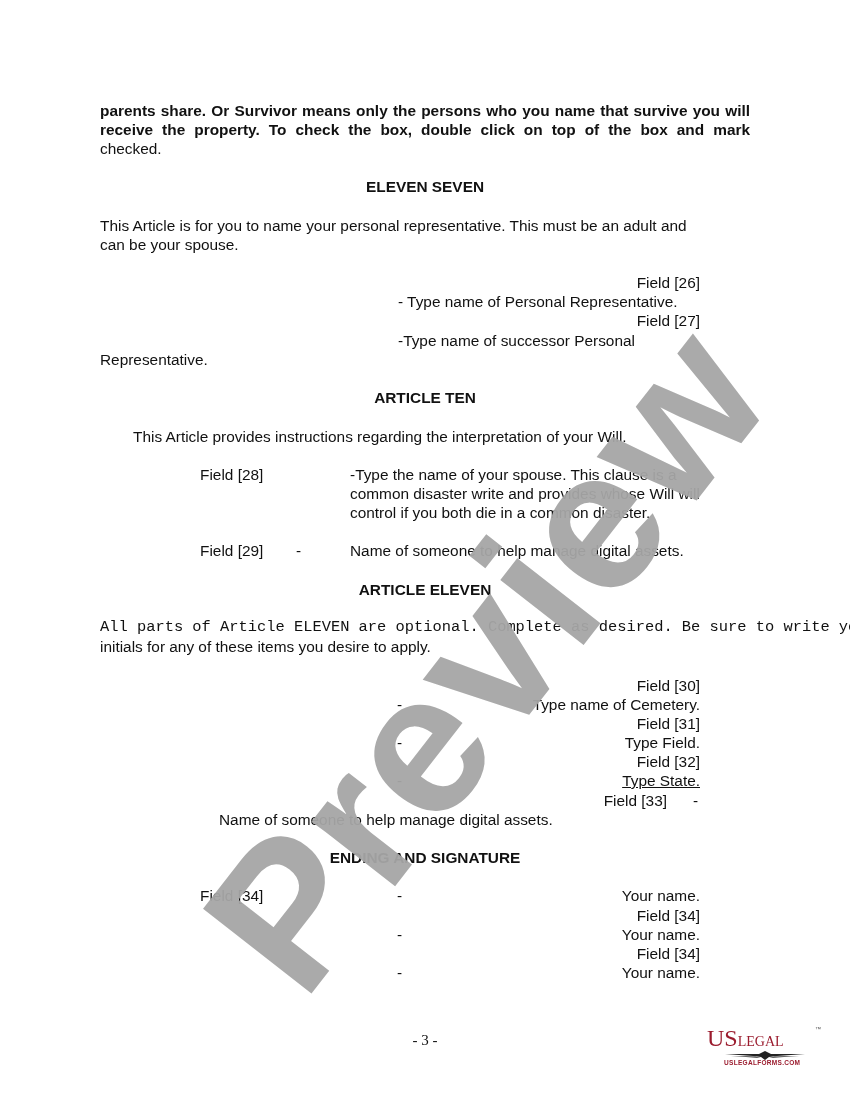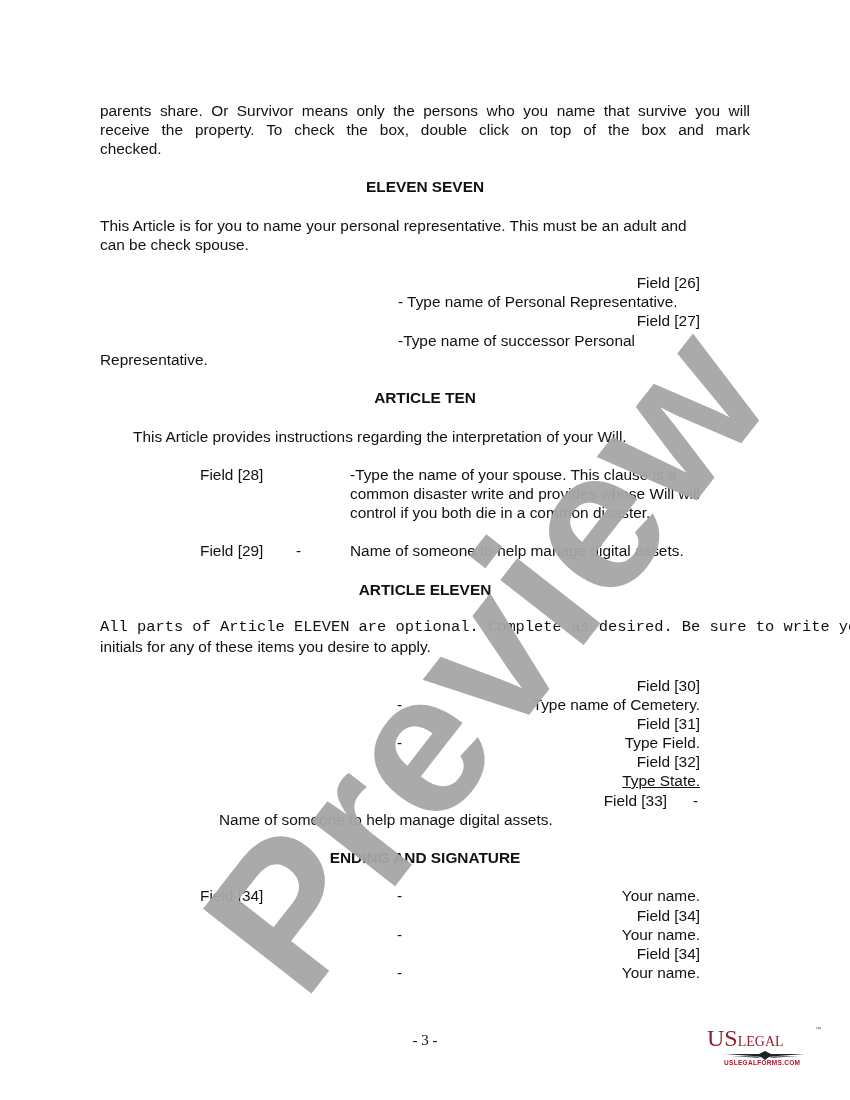--- a/index.html
+++ b/index.html
@@ -2,21 +2,21 @@
 <html><head>
   <meta charset="utf-8">
   <style>
     html, body { margin: 0; padding: 0; background: #ffffff; }
     body { width: 850px; height: 1100px; position: relative; overflow: hidden;
            font-family: "Liberation Sans", sans-serif; color: #111; }
     .page { position: absolute; left: 0; top: 0; width: 850px; height: 1100px; background: #fff; }
     .t { position: absolute; font-size: 15.4px; line-height: 19px; white-space: nowrap; }
     .just { position: absolute; left: 100px; width: 650px; font-size: 15.4px; line-height: 19px;
             text-align: justify; text-align-last: left; }
-    .justfull { text-align-last: justify; }
+    .justfull { text-align-last: justify; font-weight: bold; }
     .h { position: absolute; left: 0; width: 850px; text-align: center; font-weight: bold;
          font-size: 15.4px; line-height: 19px; }
     .r { text-align: right; }
     .watermark { position: absolute; left: 80px; top: 430px; font-family: "Liberation Sans", sans-serif;
                  font-weight: bold; font-size: 200px; color: #a6a6a6; opacity: 0.95;
                  transform: rotate(-52deg); transform-origin: 0 0; letter-spacing: 2px;
                  white-space: nowrap; pointer-events: none; line-height: 1; }
     .pagenum { position: absolute; top: 1032px; left: 0; width: 850px; text-align: center;
                font-family: "Liberation Serif", serif; font-size: 15px; }
     .logo { position: absolute; left: 707px; top: 1025px; width: 115px; height: 45px; }
@@ -32,21 +32,21 @@
 <body>
 
 <div class="page">
 
   <div class="just justfull" style="top:101px;">parents share.  Or Survivor means only the persons who you name that survive you will</div>
   <div class="just justfull" style="top:120px;">receive the property.  To check the box, double click on top of the box and mark</div>
   <div class="t" style="left:100px; top:139px;">checked.</div>
 
   <div class="h" style="top:177px;">ELEVEN SEVEN</div>
   <div class="t" style="left:100px; top:216px;">This Article is for you to name your personal representative.  This must be an adult and</div>
-  <div class="t" style="left:100px; top:235px;">can be check spouse.</div>
+  <div class="t" style="left:100px; top:235px;">can be your spouse.</div>
 
   <div class="t r" style="left:400px; width:300px; top:273px;">Field [26]</div>
   <div class="t" style="left:398px; top:292px;">- Type name of Personal Representative.</div>
   <div class="t r" style="left:400px; width:300px; top:311px;">Field [27]</div>
   <div class="t" style="left:398px; top:331px;">-Type name of successor Personal</div>
   <div class="t" style="left:100px; top:350px;">Representative.</div>
 
   <div class="h" style="top:388px;">ARTICLE TEN</div>
   <div class="t" style="left:133px; top:427px;">This Article provides instructions regarding the interpretation of your Will.</div>
 

